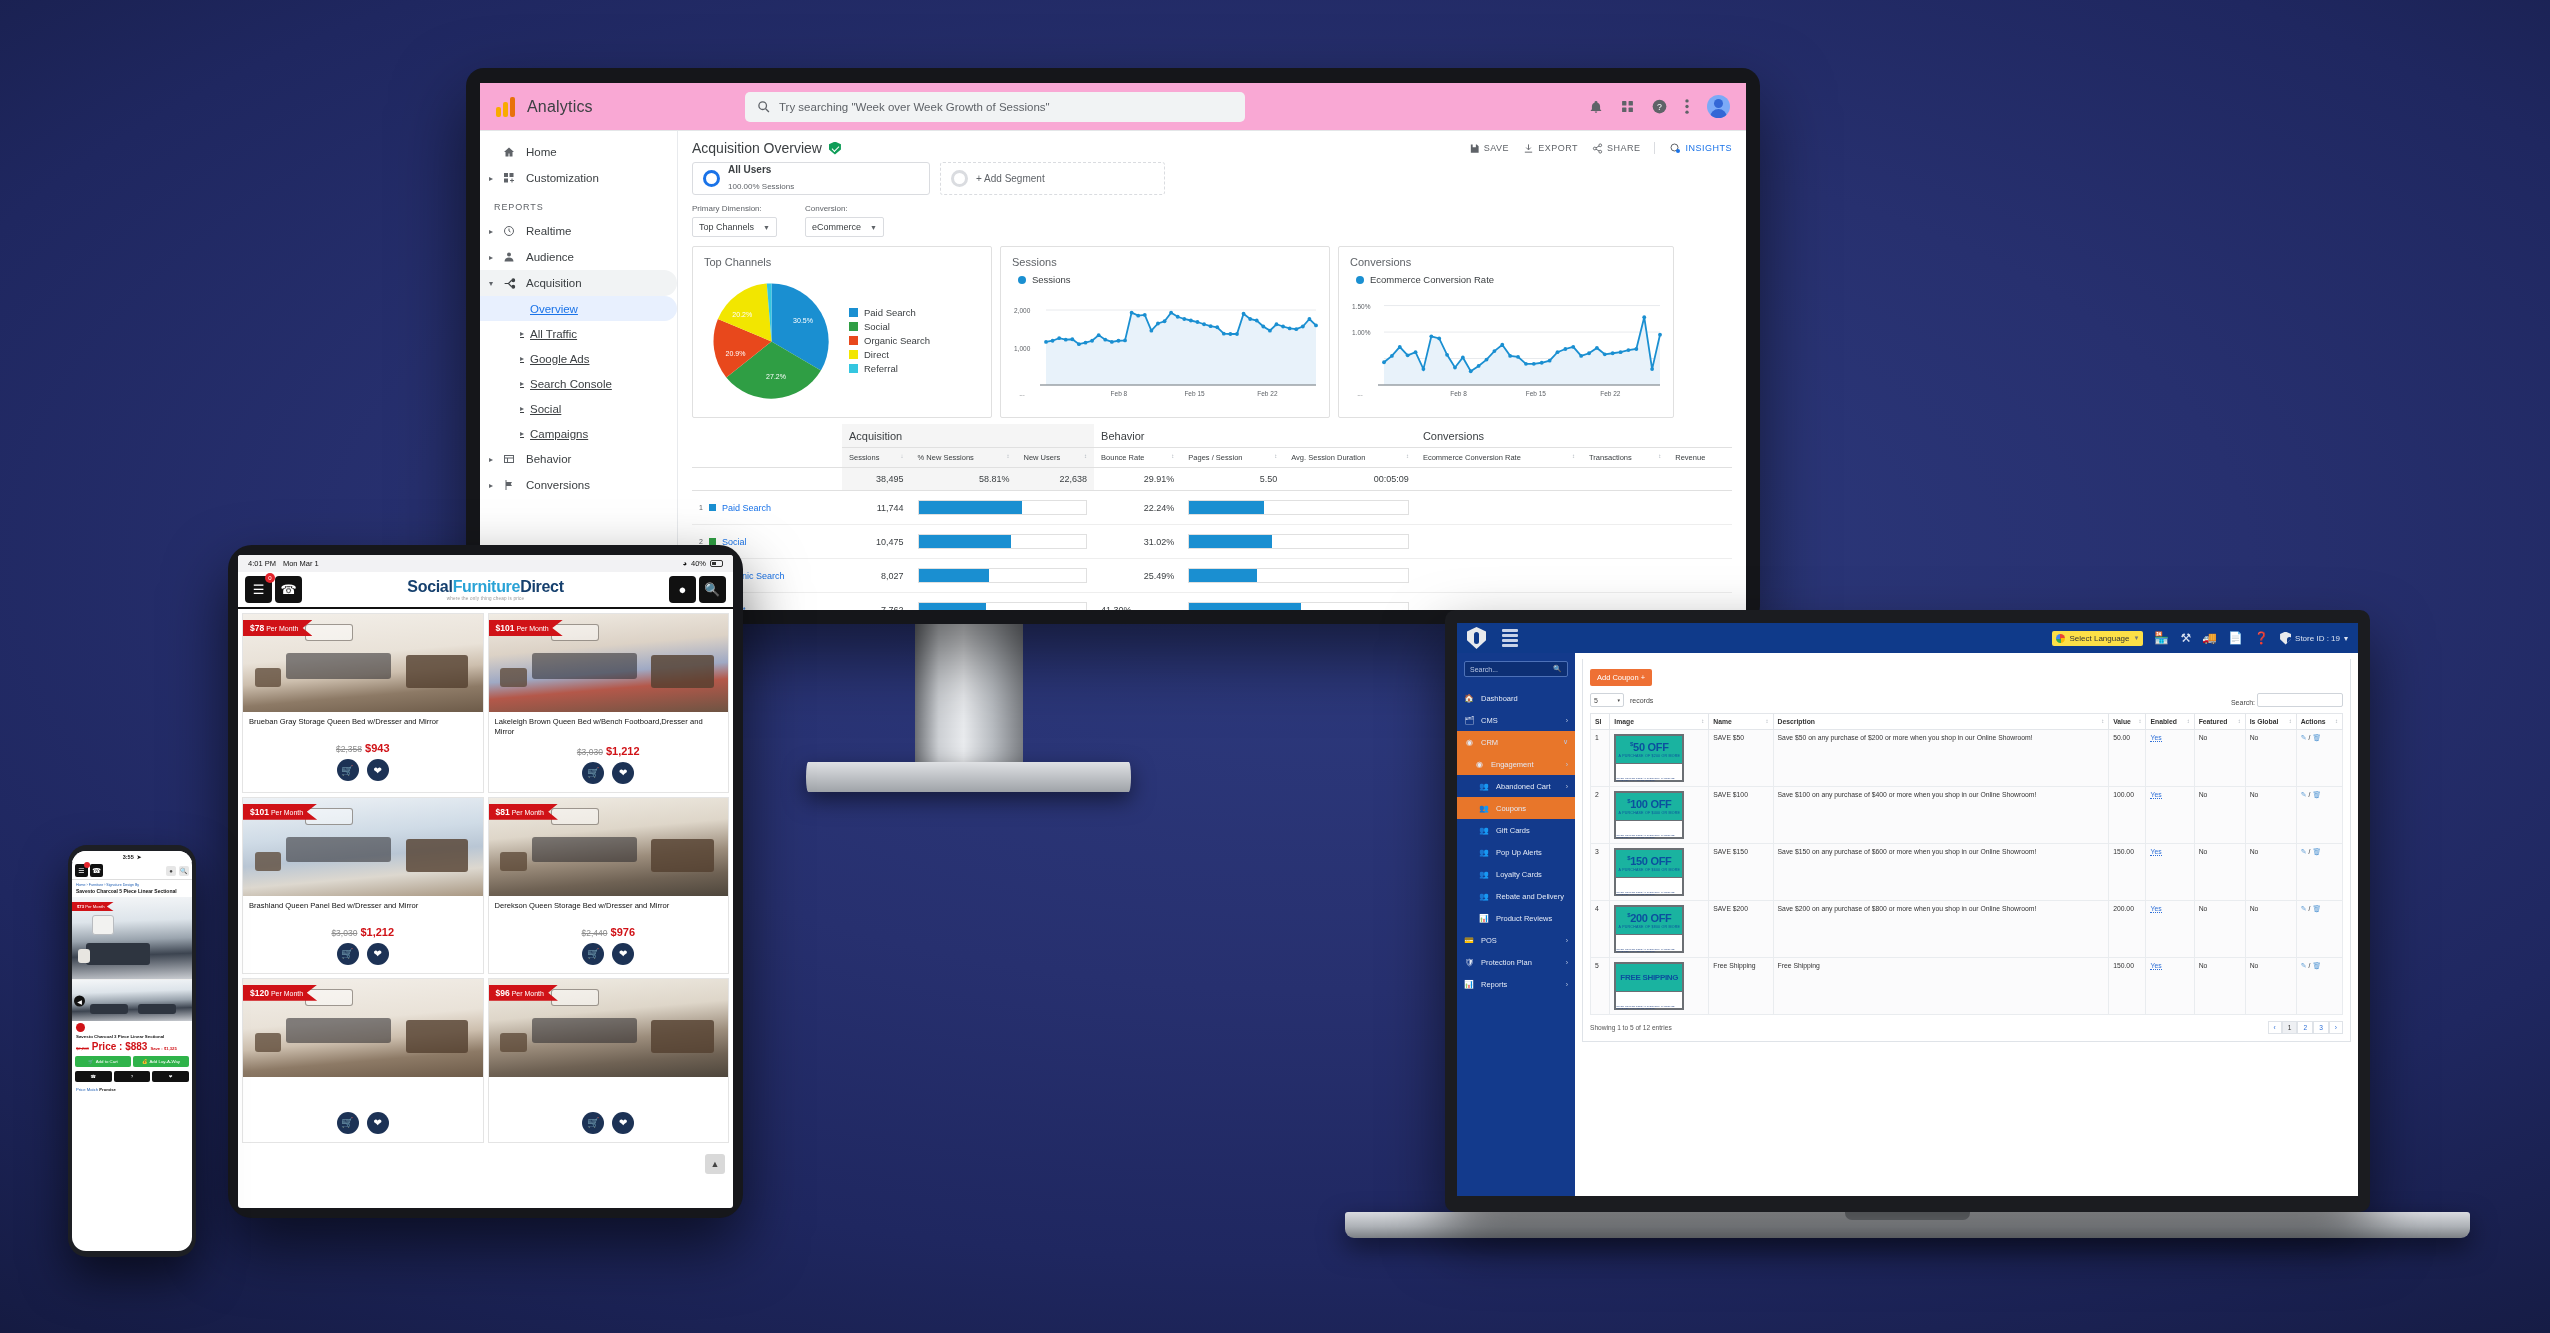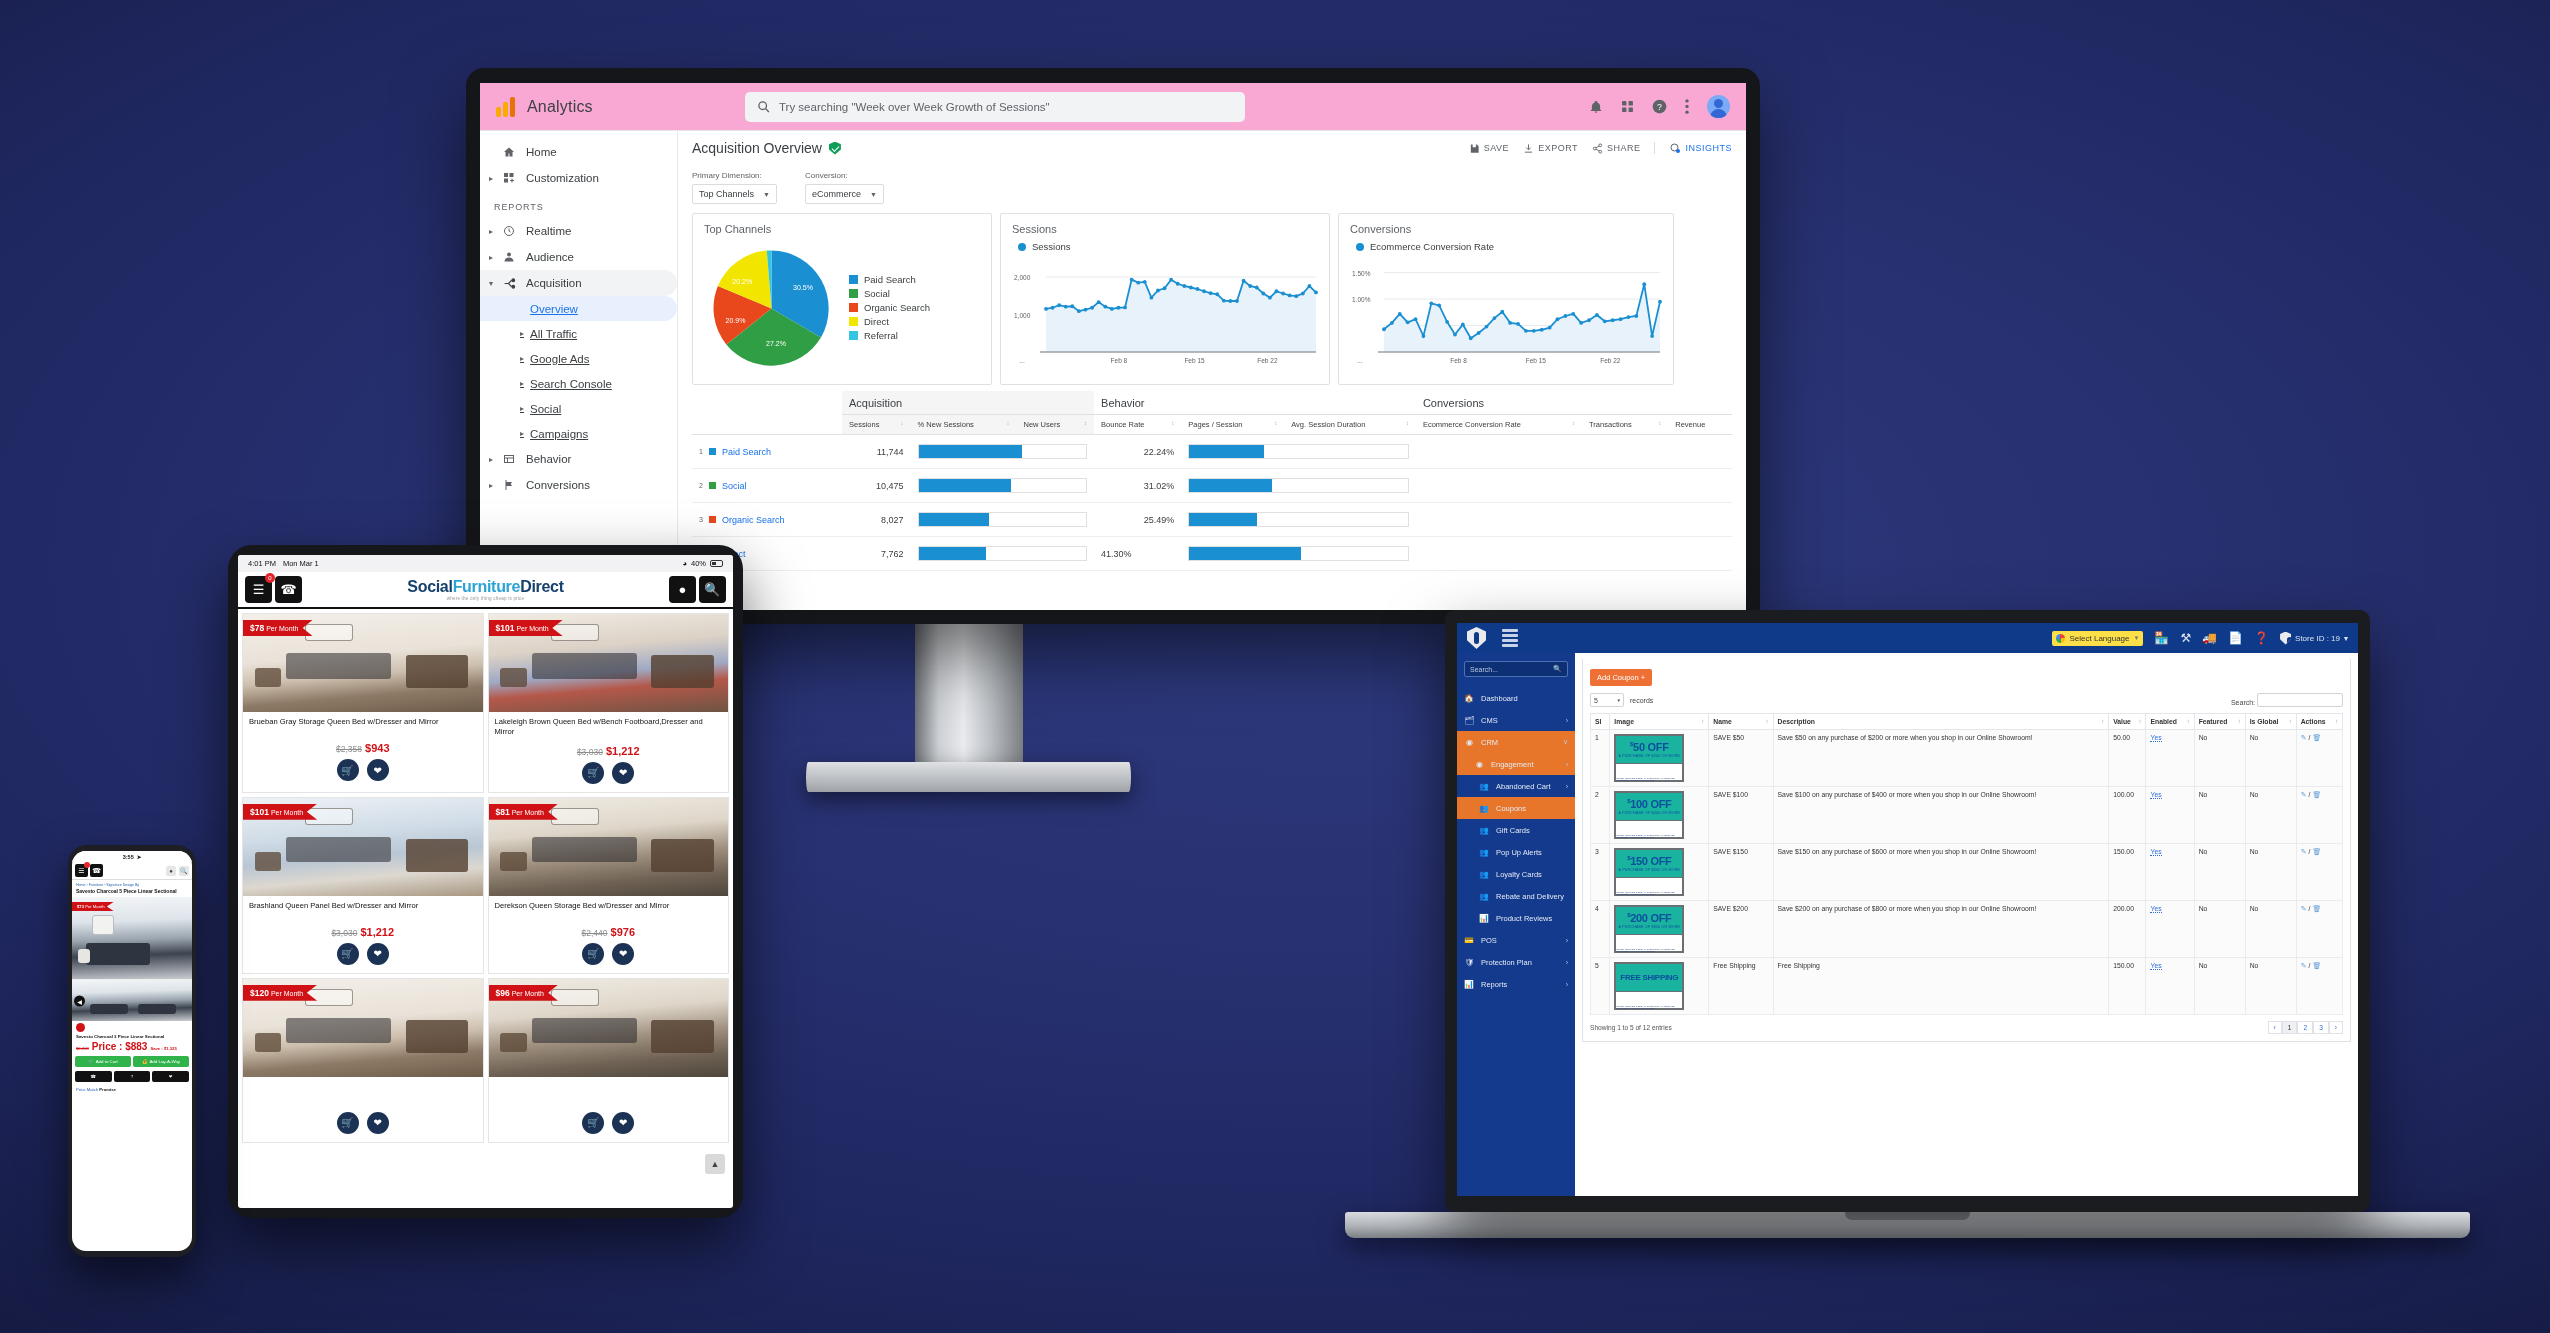--- a/index.html
+++ b/index.html
@@ -413,20 +413,33 @@
               <span class="ga-act ins">
                 <svg width="12" height="12" viewBox="0 0 24 24" fill="#5f6368">
                     <circle cx="11" cy="11" r="7" fill="none" stroke="#5f6368" stroke-width="2"></circle>
                     <circle cx="18" cy="18" r="4" fill="#1a73e8"></circle>
                   </svg>
                 <span>INSIGHTS</span>
               </span>
             </div>
           </div>
 
+          <div class="seg-row">
+            <div class="seg">
+              <span class="seg-ring"></span>
+              <span>
+                <span class="seg-t1" style="display:block">All Users</span>
+                <span class="seg-t2">100.00% Sessions</span>
+              </span>
+            </div>
+            <div class="seg add">
+              <span class="seg-ring g"></span>
+              <span class="seg-add-t">+ Add Segment</span>
+            </div>
+          </div>
 
           <div class="dim-row">
             <div>
               <div class="dim-lbl">Primary Dimension:</div>
               <div class="dd">
                 <span>Top Channels</span>
                 <span class="cv">▼</span>
               </div>
             </div>
             <div>
@@ -618,20 +631,32 @@
                   <th class="col-th sh"><span>New Users</span><span class="sortic">↕</span></th>
                   <th class="col-th"><span>Bounce Rate</span><span class="sortic">↕</span></th>
                   <th class="col-th"><span>Pages / Session</span><span class="sortic">↕</span></th>
                   <th class="col-th"><span>Avg. Session Duration</span><span class="sortic">↕</span></th>
                   <th class="col-th"><span>Ecommerce Conversion Rate</span><span class="sortic">↕</span></th>
                   <th class="col-th"><span>Transactions</span><span class="sortic">↕</span></th>
                   <th class="col-th"><span>Revenue</span></th>
                 </tr>
               </thead>
               <tbody id="tblBody">
+                  <tr class="tot">
+                    <td style="border-bottom:1px solid #e0e0e0"></td>
+                    <td class="sh">38,495</td>
+                    <td class="sh">58.81%</td>
+                    <td class="sh">22,638</td>
+                    <td class="">29.91%</td>
+                    <td class="">5.50</td>
+                    <td class="">00:05:09</td>
+                    <td></td>
+                    <td></td>
+                    <td></td>
+                  </tr>
                   <tr class="drow">
                     <td>
                       <span class="ch-name">
                         <span style="color:#5f6368;font-size:7px">1</span>
                         <span class="ch-sq" style="background:#1a8fd1"></span>
                         <span>Paid Search</span>
                       </span>
                     </td>
     <td style="text-align:right">11,744</td>
     <td colspan="2">

